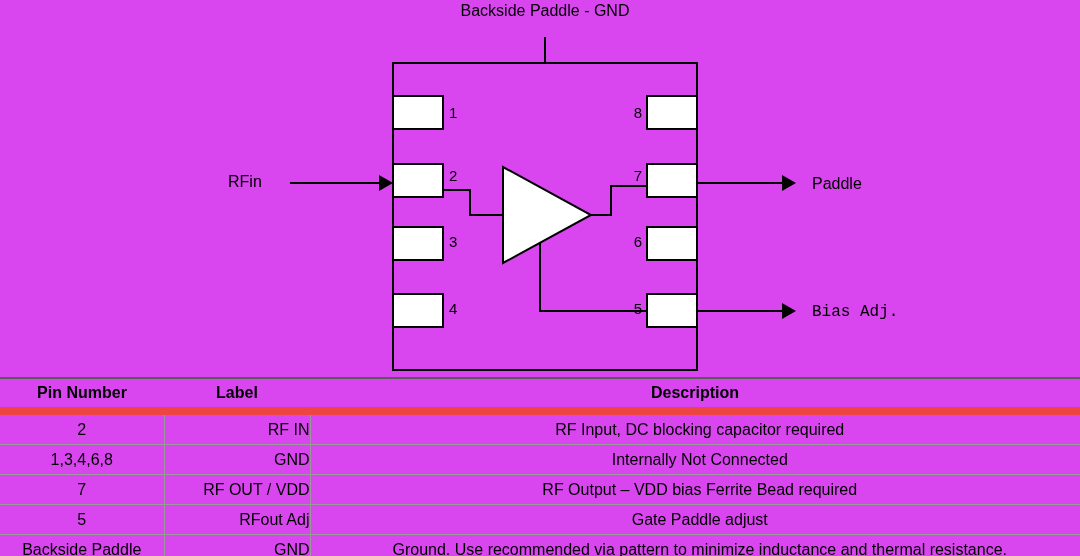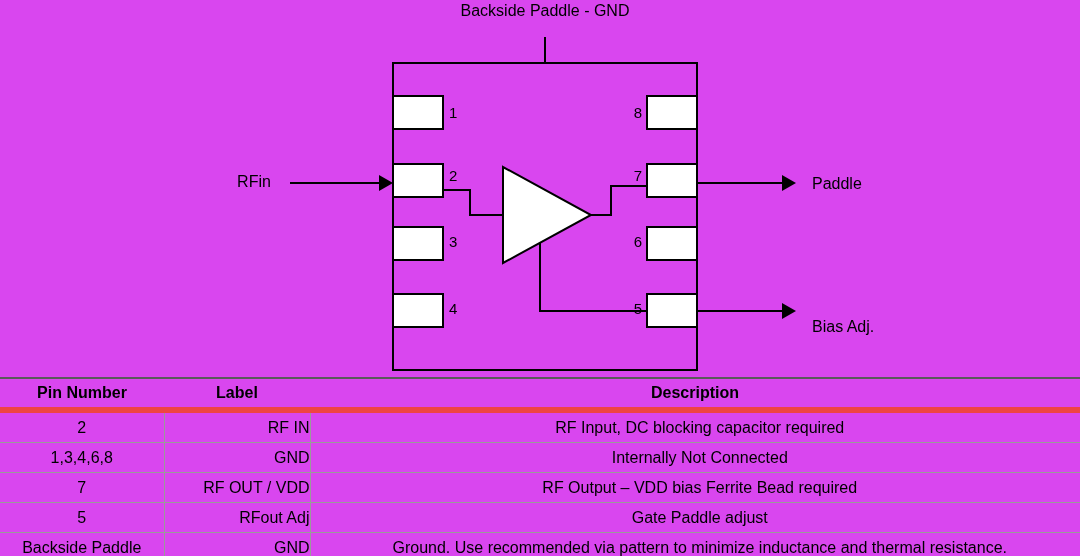--- a/index.html
+++ b/index.html
@@ -21,23 +21,23 @@
     color: #000;
     white-space: nowrap;
     line-height: 18px;
   }
   .top-label {
     left: 395px;
     top: 2px;
     width: 300px;
     text-align: center;
   }
-  .rfin-label   { left: 228px; top: 173px; width: 52px; text-align: center; }
+  .rfin-label   { left: 228px; top: 173px; width: 52px; text-align: left; }
   .rfout-label  { left: 812px; top: 175px; }
-  .bias-label   { left: 812px; top: 318px; }
+  .bias-label   { left: 812px; top: 303px; font-family: Liberation Mono, monospace; }
   .pin-num {
     position: absolute;
     font-size: 15px;
     color: #000;
     width: 26px;
     line-height: 16px;
   }
   .pn-left  { left: 449px; text-align: left; }
   .pn-right { left: 616px; text-align: right; }
 
@@ -54,21 +54,21 @@
     border-collapse: collapse;
     table-layout: fixed;
     font-size: 16px;
     color: #000;
   }
   .pin-table th {
     height: 28px;
     font-weight: bold;
     text-align: center;
     border-top: 2px solid #5a5a5a;
-    border-bottom: 6px solid #ef4444;
+    border-bottom: 8px solid #ef4444;
     padding: 0;
   }
   .pin-table td {
     height: 29px;
     border-bottom: 1px solid #9a9a9a;
     padding: 0;
   }
   .col-pin   { width: 164px; }
   .col-label { width: 146px; }
   .col-desc  { width: 770px; }

